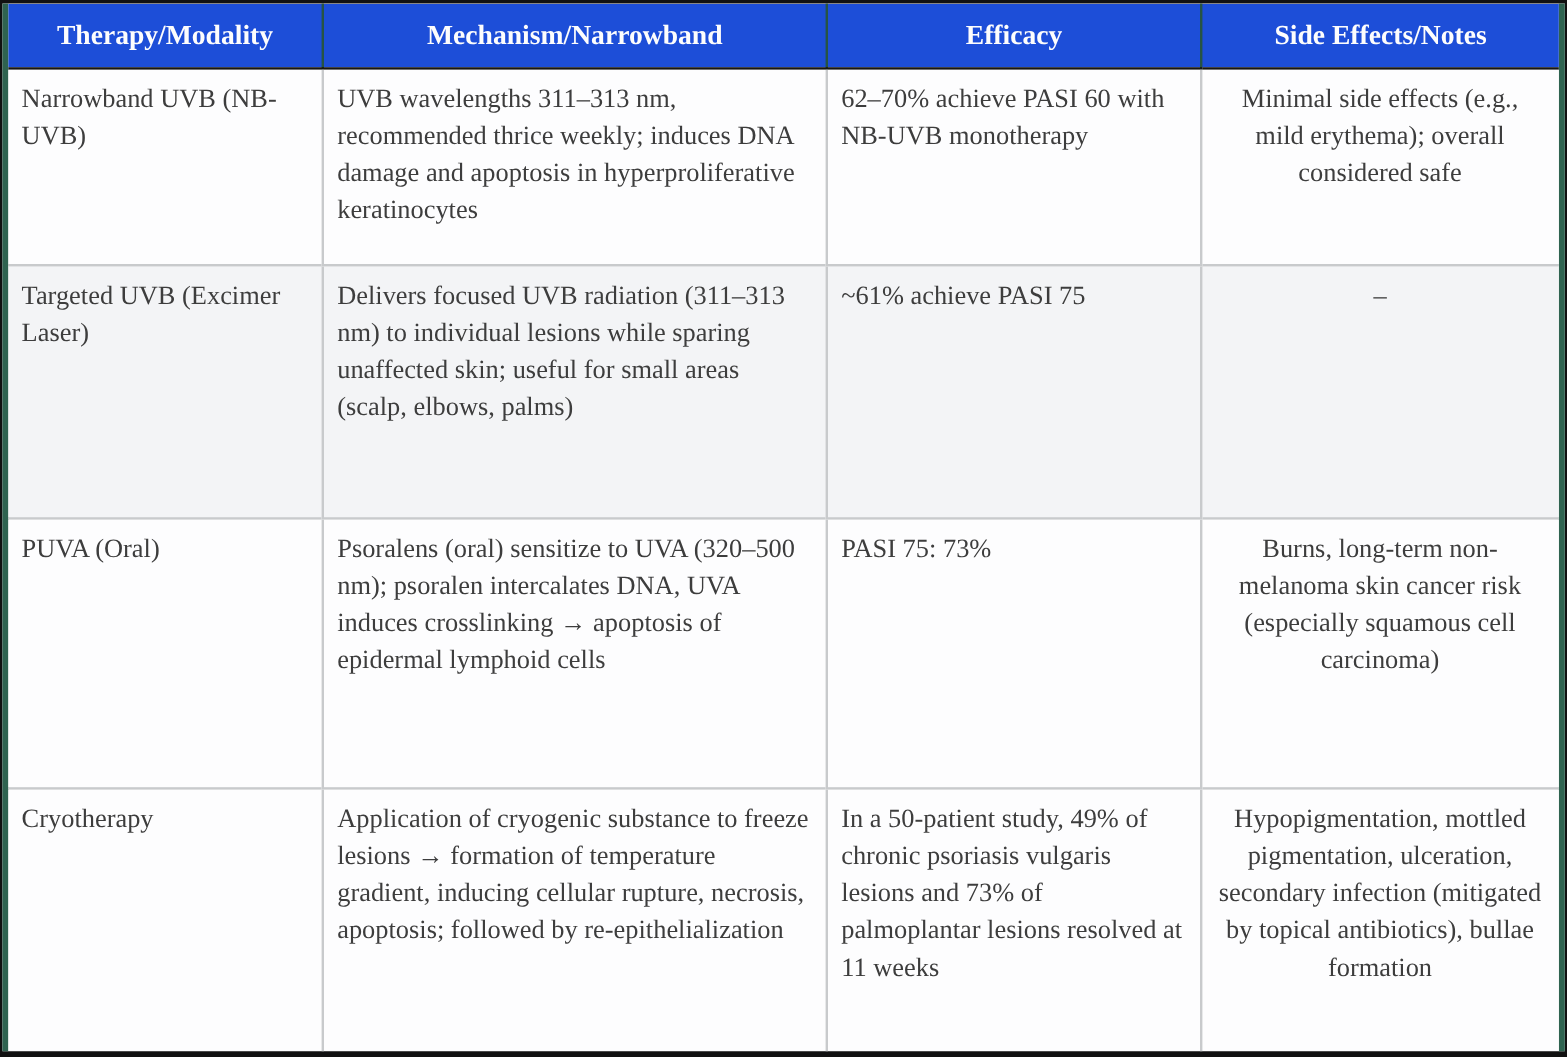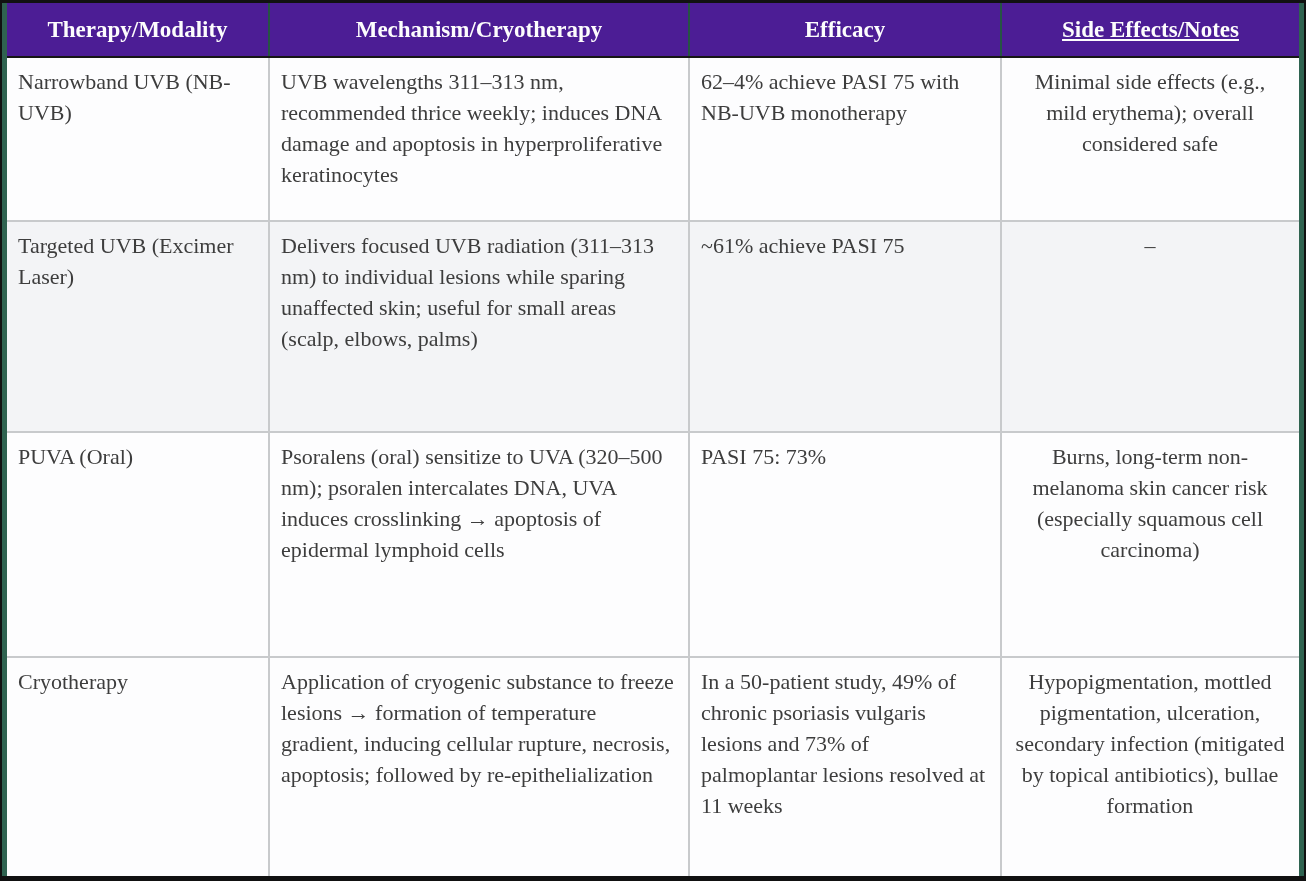--- a/index.html
+++ b/index.html
@@ -42,31 +42,31 @@
   th, td {
     vertical-align: top;
     text-align: left;
     padding: 8px 12px 8px 11px;
     overflow: hidden;
   }
 
   thead tr { height: 54px; }
 
   th {
-    background: #4c1d95;
+    background: #1d4ed8;
     color: #fdfdfd;
     font-weight: bold;
     font-size: 23px;
     text-align: center;
     vertical-align: middle;
     padding: 4px 8px;
     border-bottom: 2px solid #161616;
     border-right: 2px solid #265444;
   }
-  th:last-child { border-right: none; text-decoration: underline; }
+  th:last-child { border-right: none; }
 
   td {
     font-size: 22px;
     line-height: 31px;
     color: #3d3d3d;
     border-right: 2px solid #c8cacc;
   }
   td:last-child { border-right: none; text-align: center; }
 
   tbody tr td { border-top: 2px solid #c8cacc; }
@@ -89,30 +89,30 @@
     <table class="therapy-table">
       <colgroup>
         <col class="c1">
           <col class="c2">
           <col class="c3">
           <col class="c4">
       </colgroup>
       <thead>
         <tr>
           <th>Therapy/Modality</th>
-          <th>Mechanism/Cryotherapy</th>
+          <th>Mechanism/Narrowband</th>
           <th>Efficacy</th>
           <th>Side Effects/Notes</th>
         </tr>
       </thead>
       <tbody>
         <tr class="row-odd r1">
           <td>Narrowband UVB (NB-UVB)</td>
           <td>UVB wavelengths 311–313 nm, recommended thrice weekly; induces DNA damage and apoptosis in hyperproliferative keratinocytes</td>
-          <td>62–4% achieve PASI 75 with NB-UVB monotherapy</td>
+          <td>62–70% achieve PASI 60 with NB-UVB monotherapy</td>
           <td>Minimal side effects (e.g., mild erythema); overall considered safe</td>
         </tr>
         <tr class="row-even r2">
           <td>Targeted UVB (Excimer Laser)</td>
           <td>Delivers focused UVB radiation (311–313 nm) to individual lesions while sparing unaffected skin; useful for small areas (scalp, elbows, palms)</td>
           <td>~61% achieve PASI 75</td>
           <td>–</td>
         </tr>
         <tr class="row-odd r3">
           <td>PUVA (Oral)</td>

